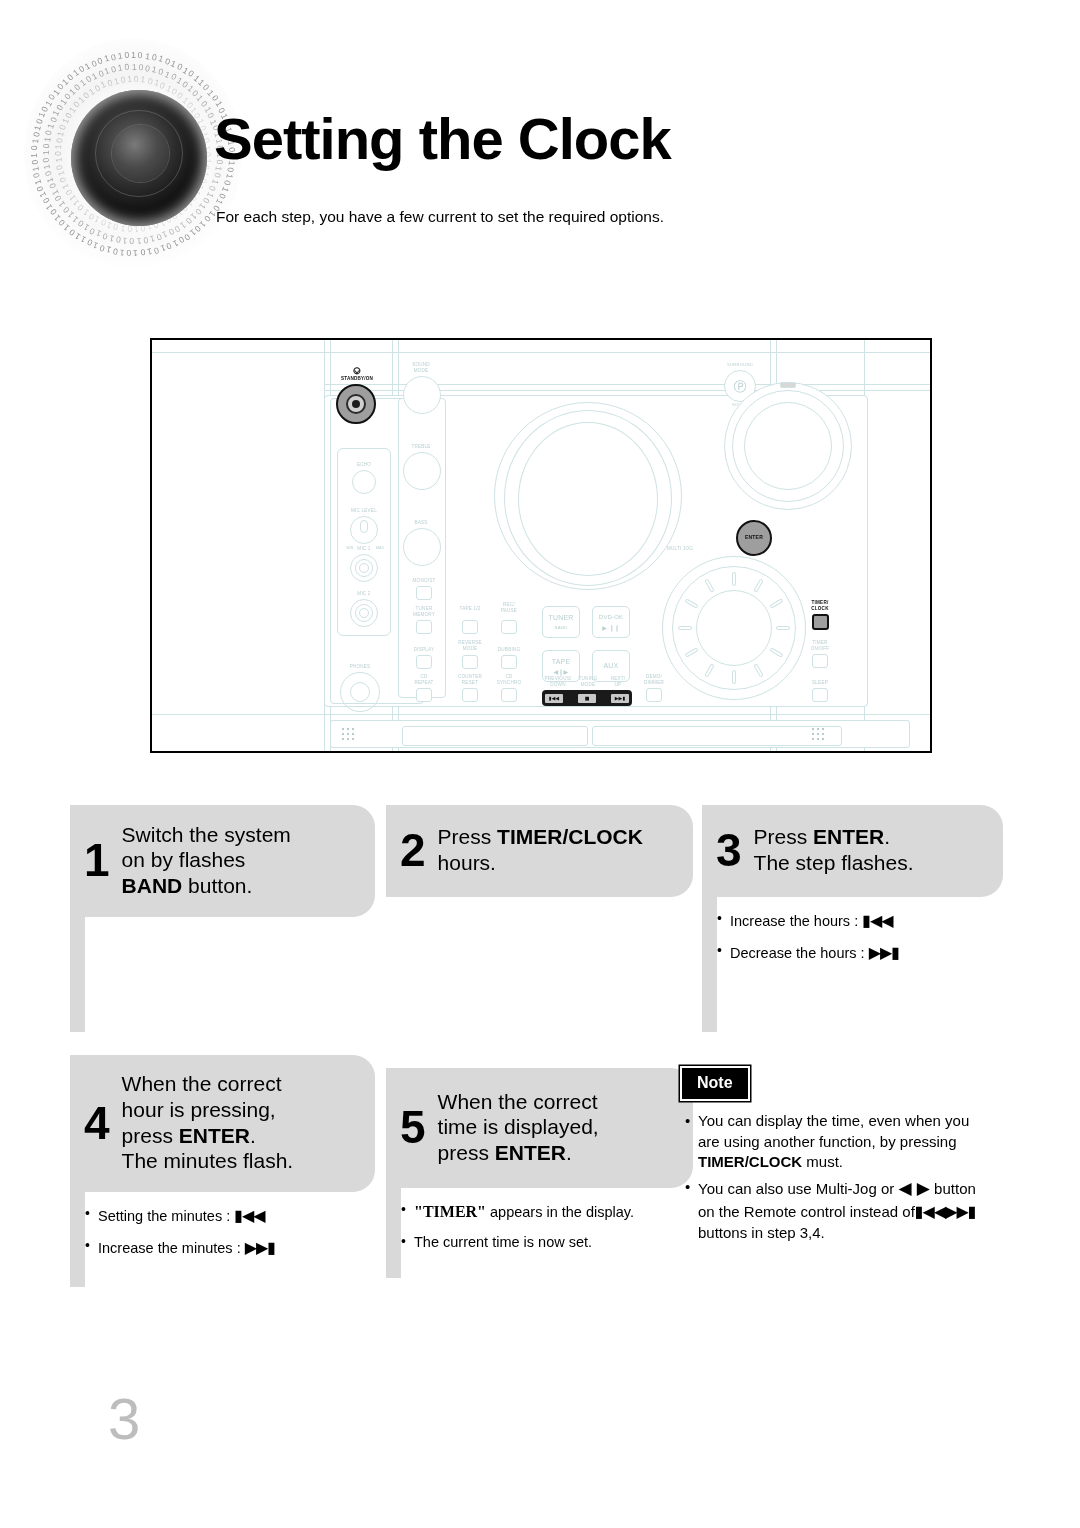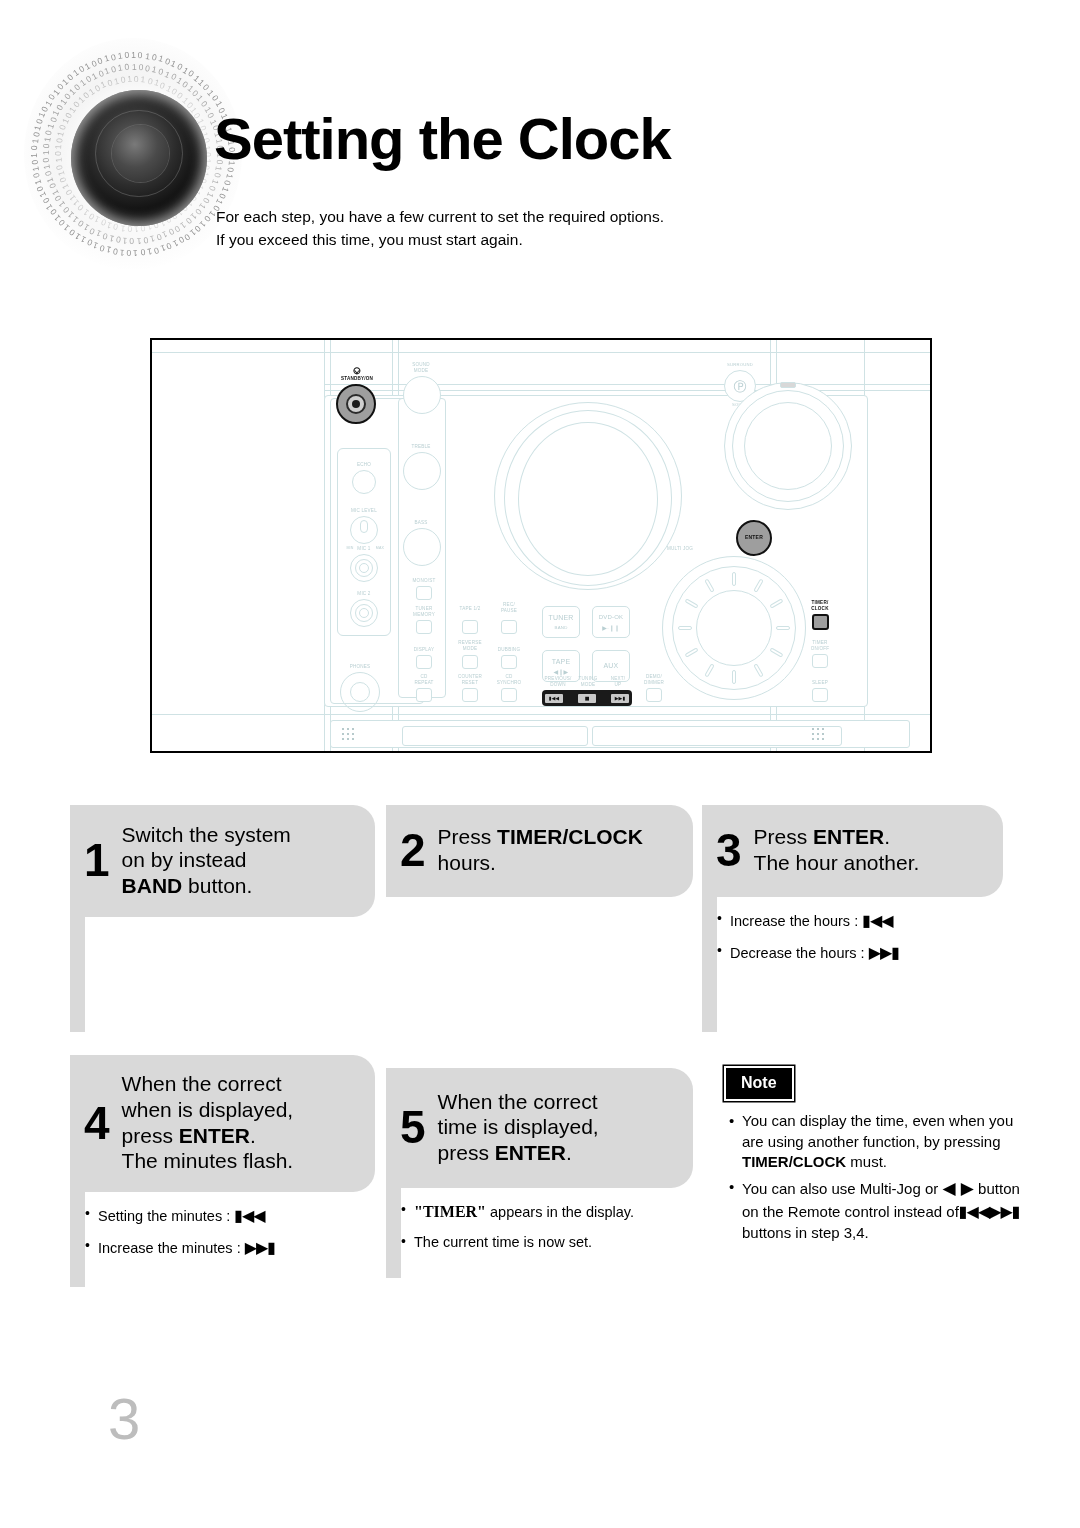--- a/index.html
+++ b/index.html
@@ -407,21 +407,20 @@
       </div>
     <div class="cone">
       <div class="inner2"></div>
     </div>
   </div>
 
   <div id="page-title">Setting the Clock</div>
 
   <div id="intro">
     <div>For each step, you have a few current to set the required options.</div>
-    <div>If you exceed this time, you must start again.</div>
   </div>
 </div>
 
 <div id="figure">
   <div class="dev" id="dev">
 
     <div class="ln" style="left:172px;top:0;width:1.4px;height:415px;"></div>
     <div class="ln" style="left:178px;top:0;width:1.4px;height:415px;"></div>
     <div class="ln" style="left:240px;top:0;width:1.4px;height:415px;"></div>
     <div class="ln" style="left:246px;top:0;width:1.4px;height:415px;"></div>
@@ -592,21 +591,21 @@
     <div class="lbl" style="left:668px;top:340px;">SLEEP</div>
     <div class="btn" style="left:660px;top:348px;width:16px;height:14px;"></div>
   </div>
 </div>
 
 <div class="step" style="left:70px;top:805px;width:310px;">
   <div class="step-head" style="width:305px;height:112px;">
     <div class="step-num">1</div>
     <div class="step-text">
       <span>Switch the system</span><br>
-      <span>on by instead</span><br>
+      <span>on by flashes</span><br>
       <b>BAND</b><span> button.</span>
     </div>
   </div>
   <div class="step-body" style="height:115px;">
     <div class="gbar" style="height:115px;"></div>
   </div>
 </div>
 
 <div class="step" style="left:386px;top:805px;width:312px;">
   <div class="step-head" style="width:307px;height:92px;">
@@ -616,38 +615,38 @@
       <span>hours.</span>
     </div>
   </div>
 </div>
 
 <div class="step" style="left:702px;top:805px;width:306px;">
   <div class="step-head" style="width:301px;height:92px;">
     <div class="step-num">3</div>
     <div class="step-text">
       <span>Press </span><b>ENTER</b><span>.</span><br>
-      <span>The hour another.</span>
+      <span>The step flashes.</span>
     </div>
   </div>
   <div class="step-body" style="height:135px;">
     <div class="gbar" style="height:135px;"></div>
     <ul class="bullets">
       <li><span>Increase the hours : </span><span class="glyph">▮◀◀</span></li>
       <li><span>Decrease the hours : </span><span class="glyph">▶▶▮</span></li>
     </ul>
   </div>
 </div>
 
 <div class="step" style="left:70px;top:1055px;width:310px;">
   <div class="step-head" style="width:305px;height:137px;">
     <div class="step-num">4</div>
     <div class="step-text">
       <span>When the correct</span><br>
-      <span>when is displayed,</span><br>
+      <span>hour is pressing,</span><br>
       <span>press </span><b>ENTER</b><span>.</span><br>
       <span>The minutes flash.</span>
     </div>
   </div>
   <div class="step-body" style="height:95px;">
     <div class="gbar" style="height:95px;"></div>
     <ul class="bullets">
       <li><span>Setting the minutes : </span><span class="glyph">▮◀◀</span></li>
       <li><span>Increase the minutes : </span><span class="glyph">▶▶▮</span></li>
     </ul>
@@ -665,21 +664,21 @@
   </div>
   <div class="step-body" style="height:90px;">
     <div class="gbar" style="height:90px;"></div>
     <ul class="bullets">
       <li><span class="serif">"TIMER"</span><span> appears in the display.</span></li>
       <li><span>The current time is now set.</span></li>
     </ul>
   </div>
 </div>
 
-<div id="note" style="left:726px;top:1068px;width:300px;">
+<div id="note" style="left:682px;top:1068px;width:300px;">
   <div class="note-badge">Note</div>
   <ul>
     <li><span>You can display the time, even when you are using another function, by pressing </span><b>TIMER/CLOCK</b><span> must.</span></li>
     <li><span>You can also  use Multi-Jog or </span><span class="bigarrow">◀   ▶</span><span> button on  the Remote control  instead of</span><span class="glyph">▮◀◀</span><span class="glyph">▶▶▮</span><span> buttons in step 3,4.</span></li>
   </ul>
 </div>
 
 <div id="pageno">3</div>
 
 </body></html>

